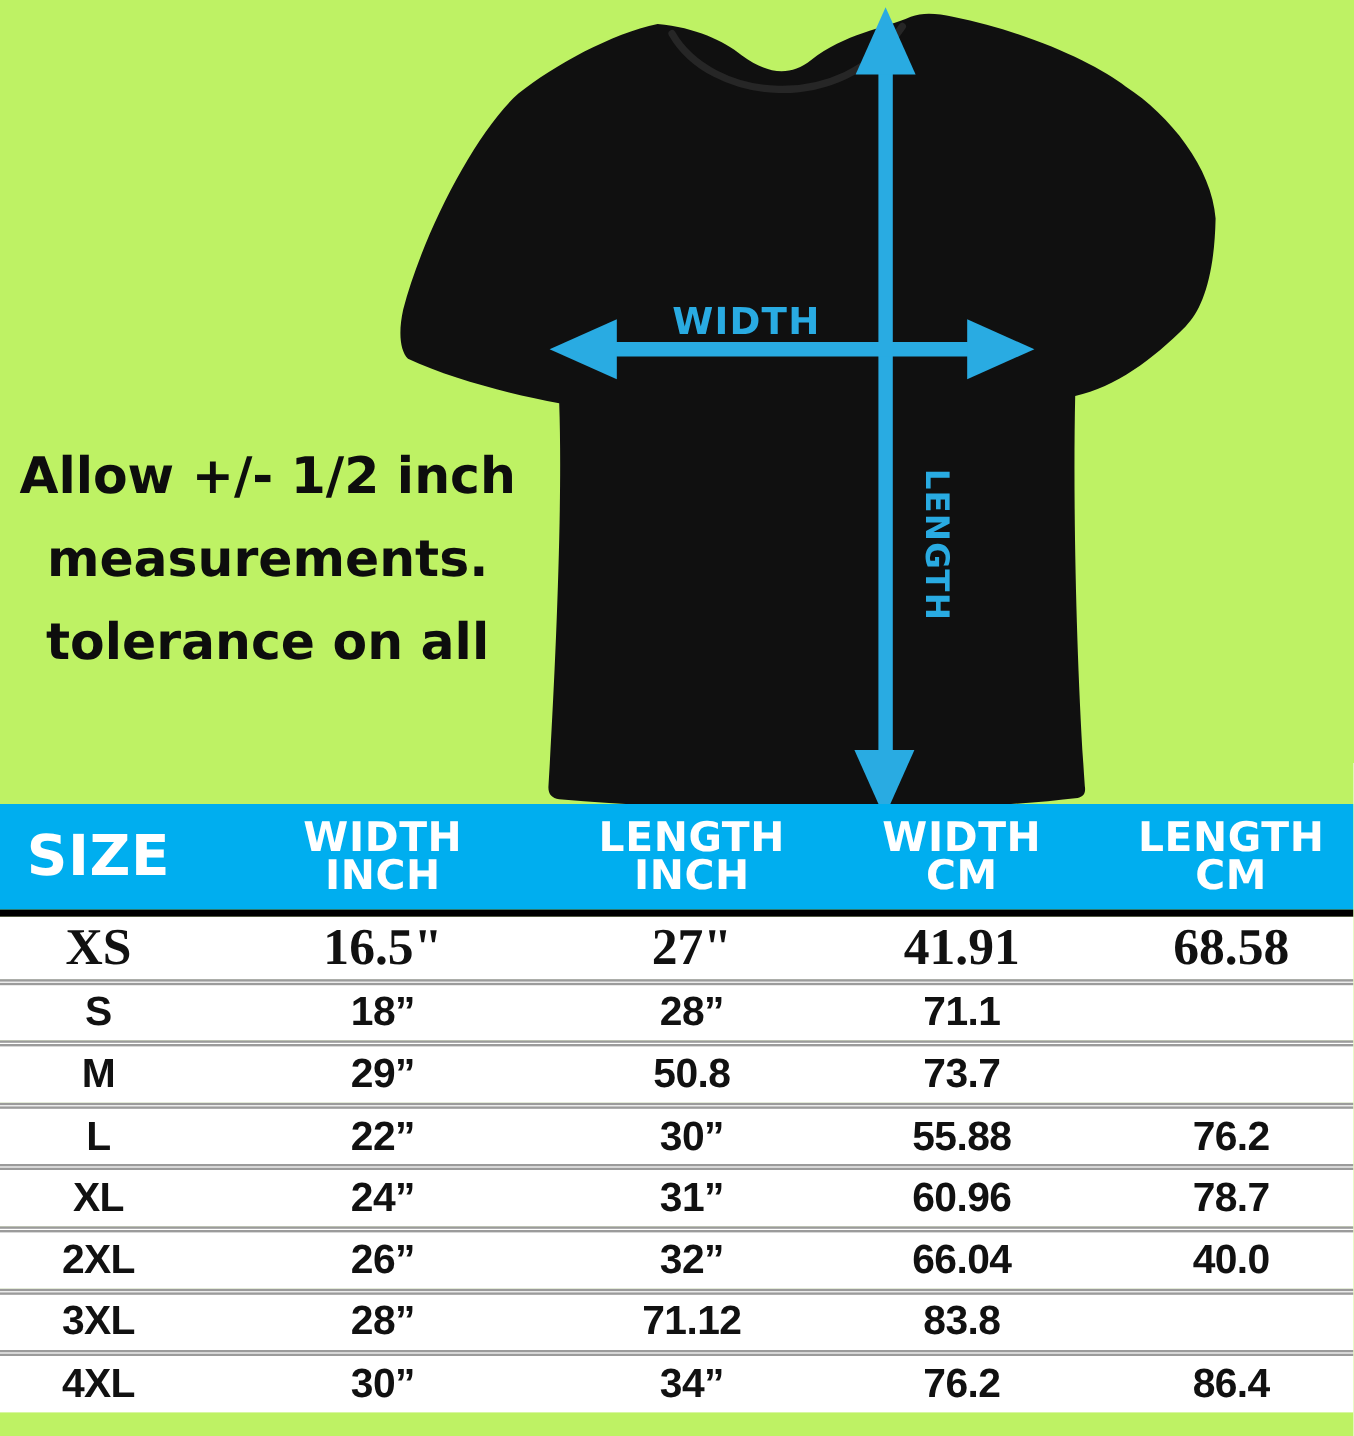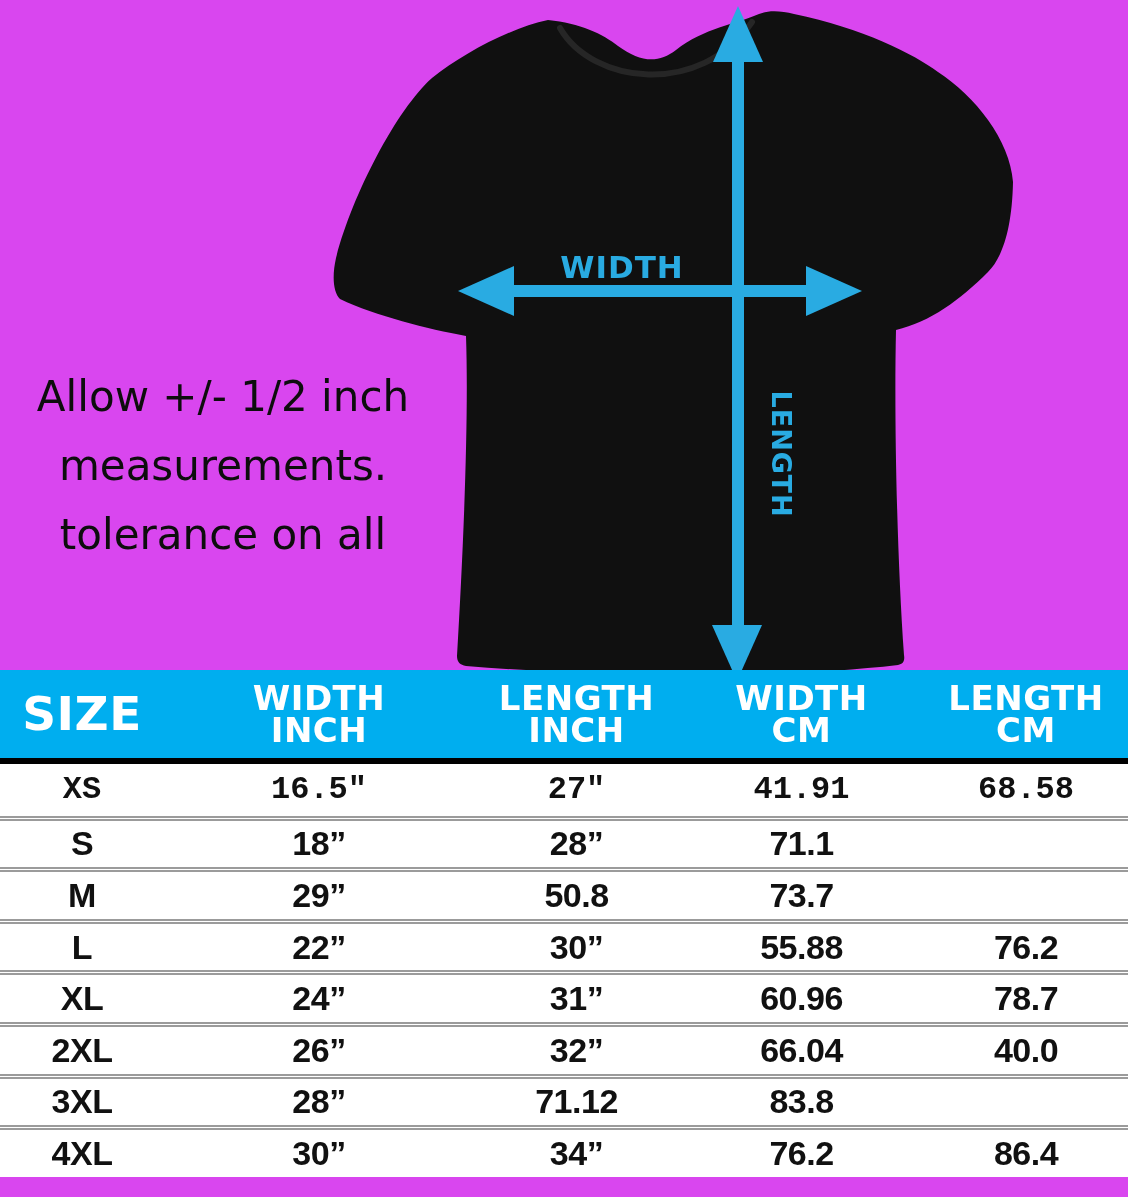--- a/index.html
+++ b/index.html
@@ -1,36 +1,36 @@
 <!DOCTYPE html>
 <html><head>
 <meta charset="utf-8">
 <style>
   html, body { margin: 0; padding: 0; background: #ffffff; }
   #canvas {
     position: relative;
     width: 1128px;
     height: 1197px;
-    background: #d946ef;
+    background: #bef264;
     overflow: hidden;
     font-family: "DejaVu Sans", sans-serif;
   }
 
   
   #diagram {
     position: absolute;
     left: 0; top: 0;
     width: 1128px; height: 690px;
   }
   #tolerance-note {
     position: absolute;
     left: 0; top: 362px;
     width: 446px;
     text-align: center;
-    font-weight: normal;
+    font-weight: bold;
     font-size: 42px;
     line-height: 69px;
     color: #0d0d0d;
   }
   #tolerance-note div { white-space: nowrap; }
 
   
   #size-table {
     position: absolute;
     left: 0; top: 670px;
@@ -67,22 +67,22 @@
   .data-row + .data-row { border-top: 5px double #9b9b9b; }
   .data-cell {
     text-align: center;
     font-weight: bold;
     font-size: 34px;
     color: #111111;
     font-family: "Liberation Sans", sans-serif;
     letter-spacing: -0.5px;
   }
   .data-row.first .data-cell {
-    font-family: Liberation Mono, monospace;
-    font-size: 32px;
+    font-family: Liberation Serif, serif;
+    font-size: 43px;
     letter-spacing: 0;
   }
 </style>
 </head>
 <body>
 
 <div id="canvas">
 
   <div id="diagram">
     <svg width="1128" height="690" viewBox="0 0 1128 690" xmlns="http://www.w3.org/2000/svg">

